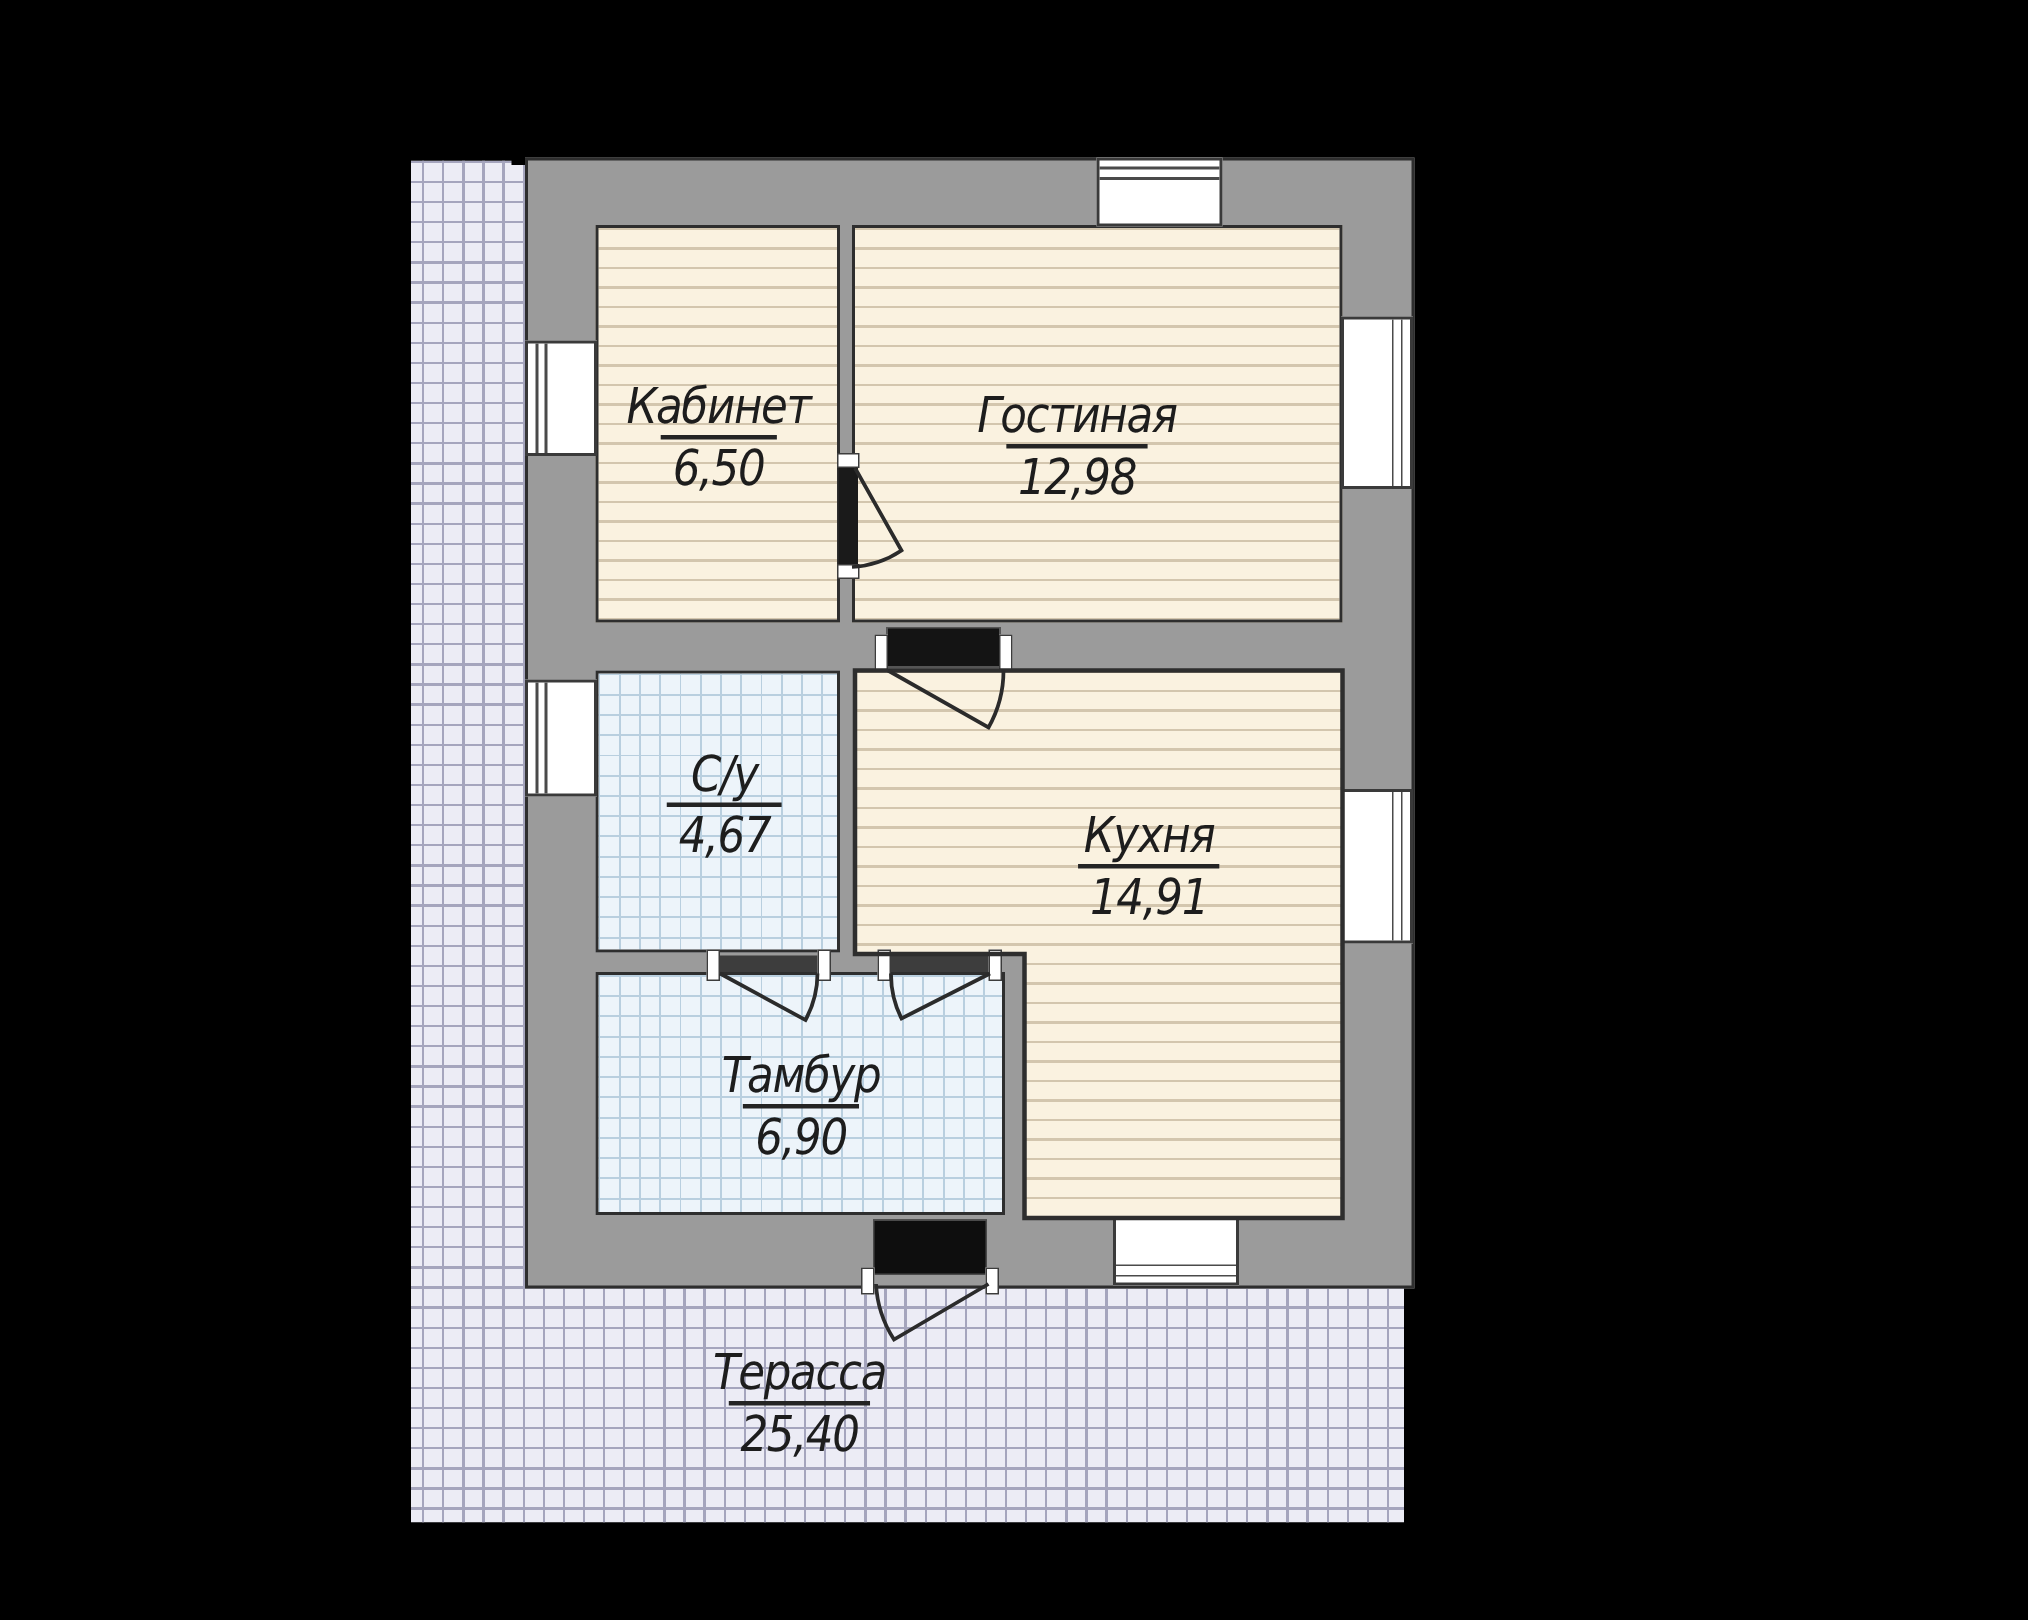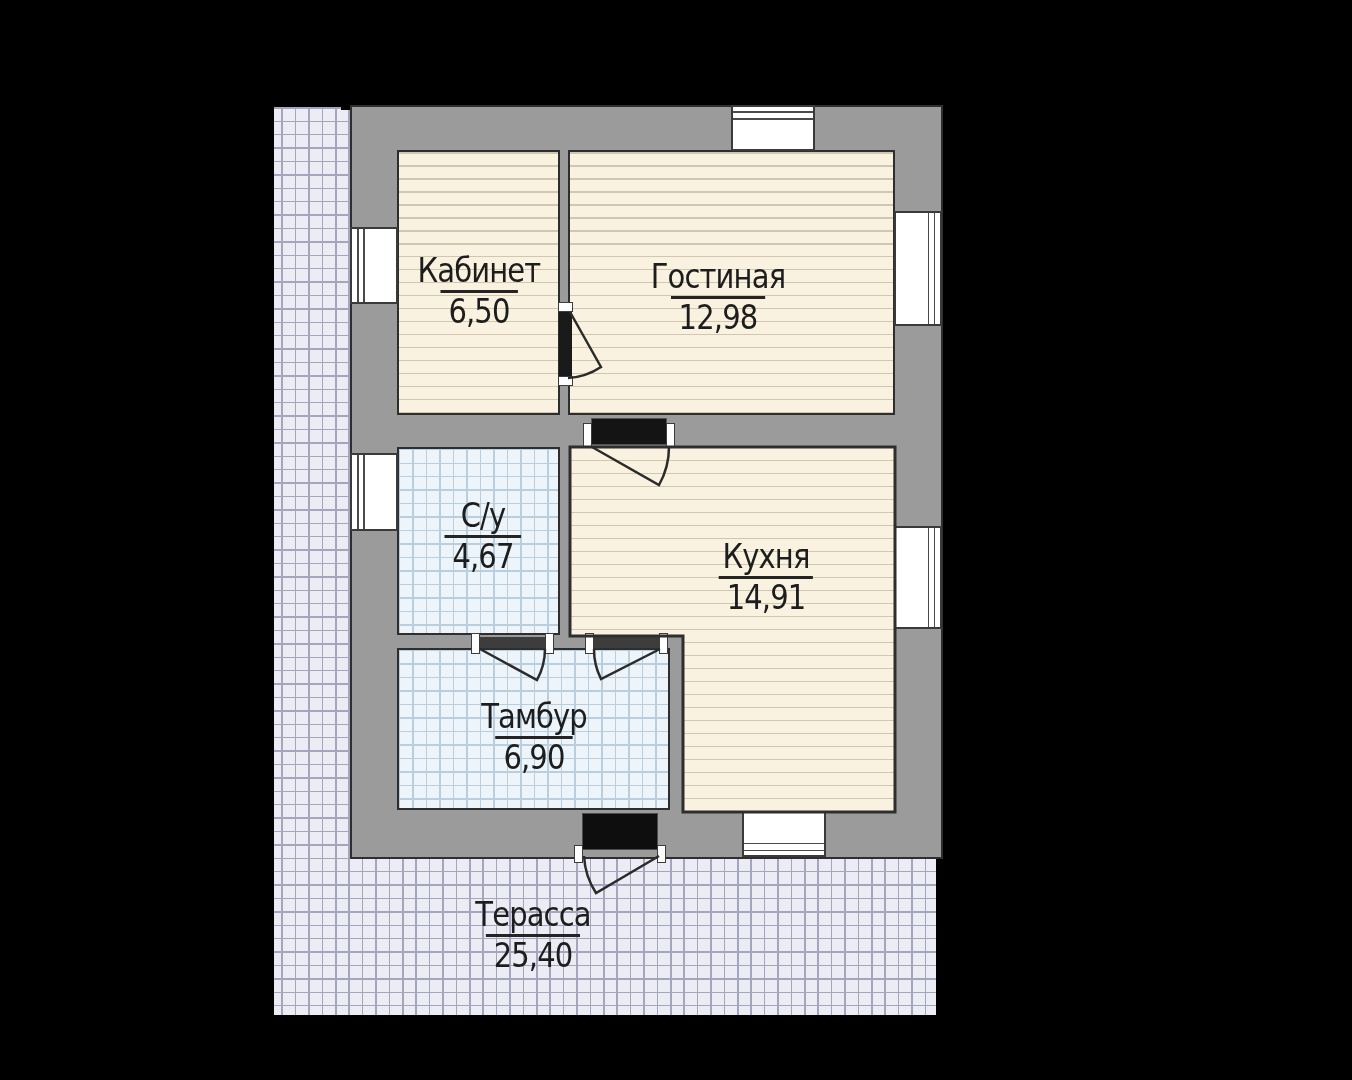--- a/index.html
+++ b/index.html
@@ -1,18 +1,18 @@
 <!DOCTYPE html>
 <html style="--background: #000000; --wall: #9b9b9b; --outline: #2e2e2e; --wood-floor: #faf2e0; --wood-line: #d3c6ae; --tile-floor: #edf4fa; --tile-line: #b9cfdf; --terrace-floor: #ececf5; --terrace-line: #a5a5bd; --door: #141414; --window: #ffffff;"><head>
 <meta charset="utf-8">
 <style>
   html,body{margin:0;padding:0;background:#000;}
   .canvas{
     position:relative;width:1352px;height:1080px;background:var(--background,#000);
-    overflow:hidden;font-family:"DejaVu Sans","Liberation Sans",sans-serif;
+    overflow:hidden;font-family:"DejaVu Sans","Liberation Sans",sans-serif;font-style:italic;
   }
   
   .terrace{
     position:absolute;left:0;top:0;width:1352px;height:1080px;
     clip-path:polygon(274px 107px,352px 107px,352px 857px,936px 857px,936px 1015px,274px 1015px);
     background-image:
       repeating-linear-gradient(to right, var(--terrace-line) 0 1.5px, transparent 1.5px 13.4px),
       repeating-linear-gradient(to bottom, var(--terrace-line) 0 1.5px, transparent 1.5px 13.4px);
     background-color:var(--terrace-floor);
   }

